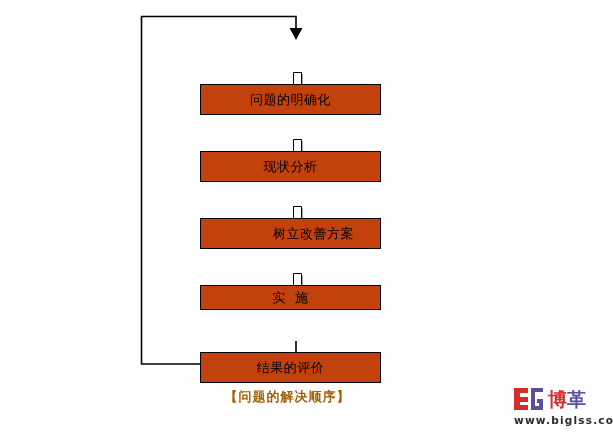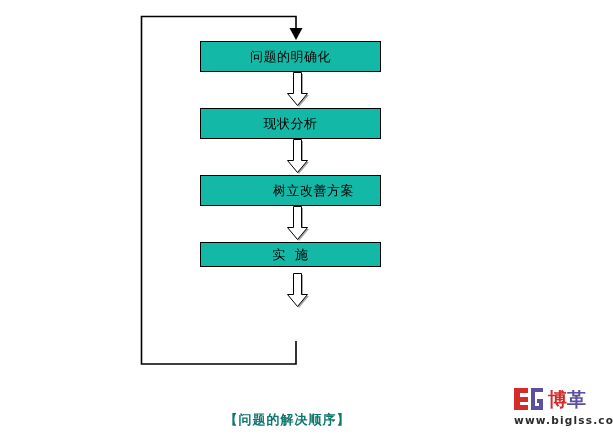--- a/index.html
+++ b/index.html
@@ -22,53 +22,54 @@
     top: 0;
     width: 613px;
     height: 435px;
   }
 
   
   .proc-box {
     position: absolute;
     box-sizing: border-box;
     border: 1px solid #000000;
-    background: #14b8a6;
+    background: #c2410c;
     display: flex;
     align-items: center;
     justify-content: center;
     font-size: 13px;
     line-height: 1;
     letter-spacing: 0.5px;
     white-space: pre;
     color: #000000;
+    margin-top: 43px;
   }
 
   
   .conn-layer {
     position: absolute;
     left: 0;
     top: 0;
     width: 613px;
     height: 435px;
     pointer-events: none;
   }
 
   
   .caption {
     position: absolute;
     left: 0;
-    top: 411px;
+    top: 388px;
     width: 575px;
     text-align: center;
     font-size: 13px;
     font-weight: bold;
     letter-spacing: 1px;
     white-space: pre;
-    color: #0f766e;
+    color: #a16207;
   }
 
   
   .logo-wrap {
     position: absolute;
     left: 514px;
     top: 388px;
     width: 96px;
     height: 44px;
   }
@@ -143,20 +144,23 @@
   </div>
 
   <div class="proc-box" style="left:200px; top:175px; width:181px; height:31px;padding-left:46px;">
     <span>树立改善方案</span>
   </div>
 
   <div class="proc-box" style="left:200px; top:242px; width:181px; height:25px;">
     <span>实  施</span>
   </div>
 
+  <div class="proc-box" style="left:200px; top:309px; width:181px; height:31px;">
+    <span>结果的评价</span>
+  </div>
 
   <div class="caption">【问题的解决顺序】</div>
 
   <div class="logo-wrap">
     <div class="logo-row">
       <div class="logo-mark">
         <svg viewBox="0 0 30 22" width="30" height="22">
 
           <rect x="0" y="0" width="6" height="22" fill="#d62b2b"></rect>
           <rect x="6" y="0" width="8" height="5" fill="#d62b2b"></rect>

